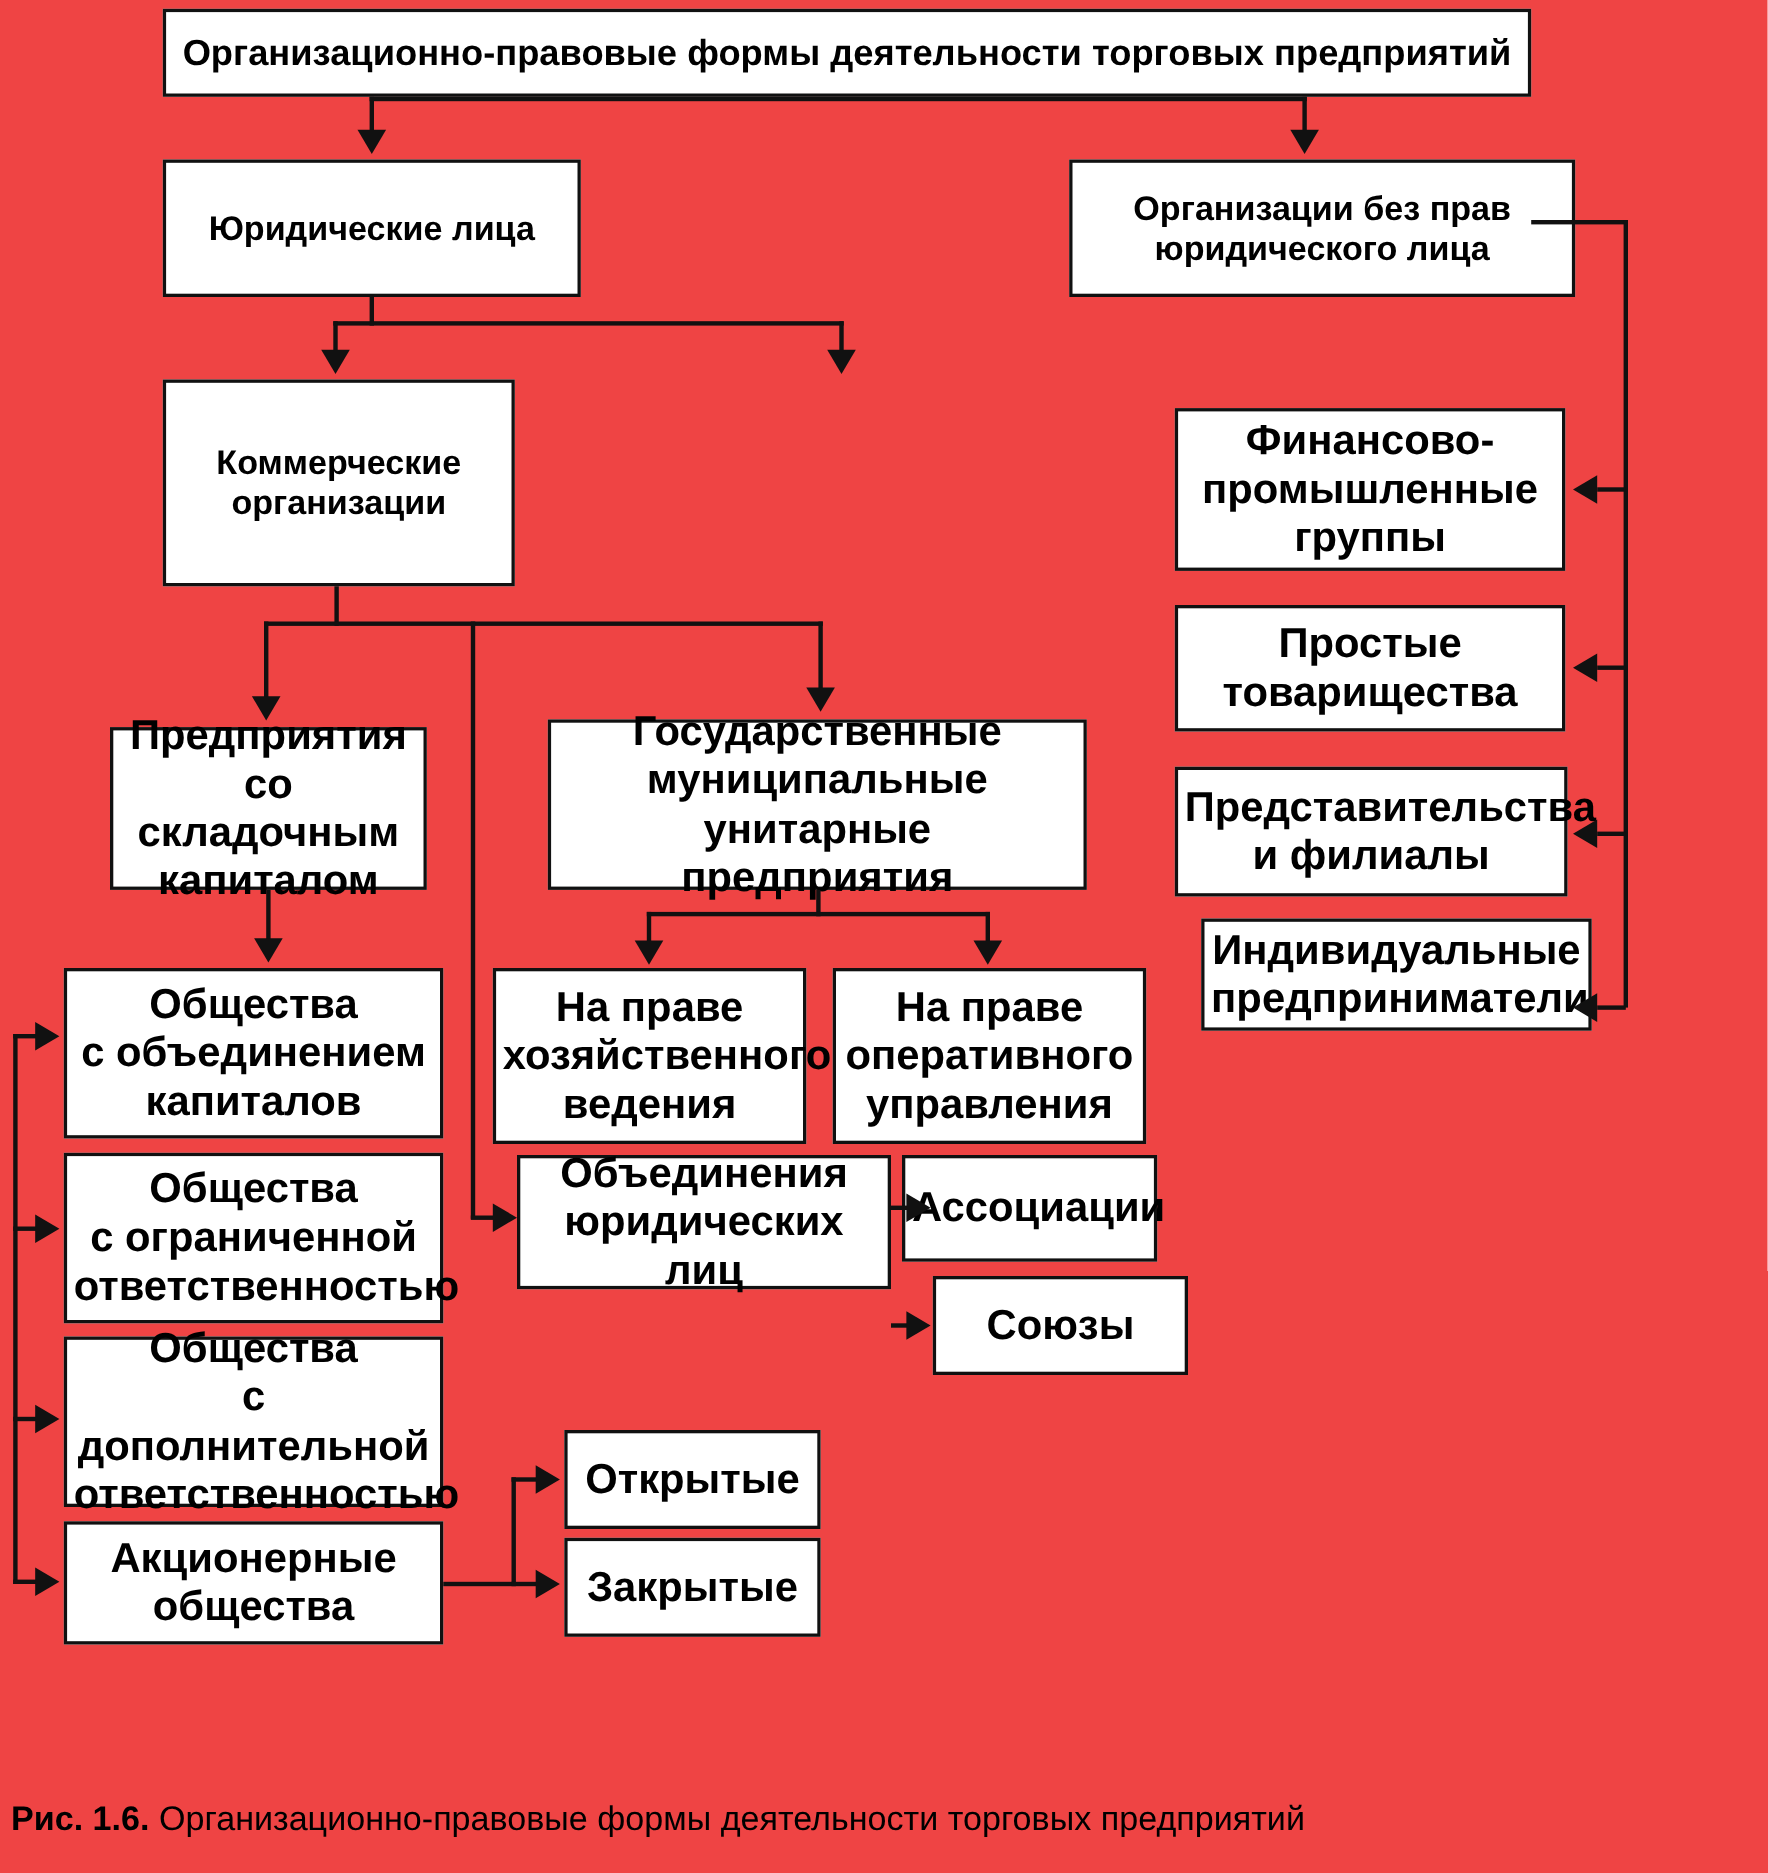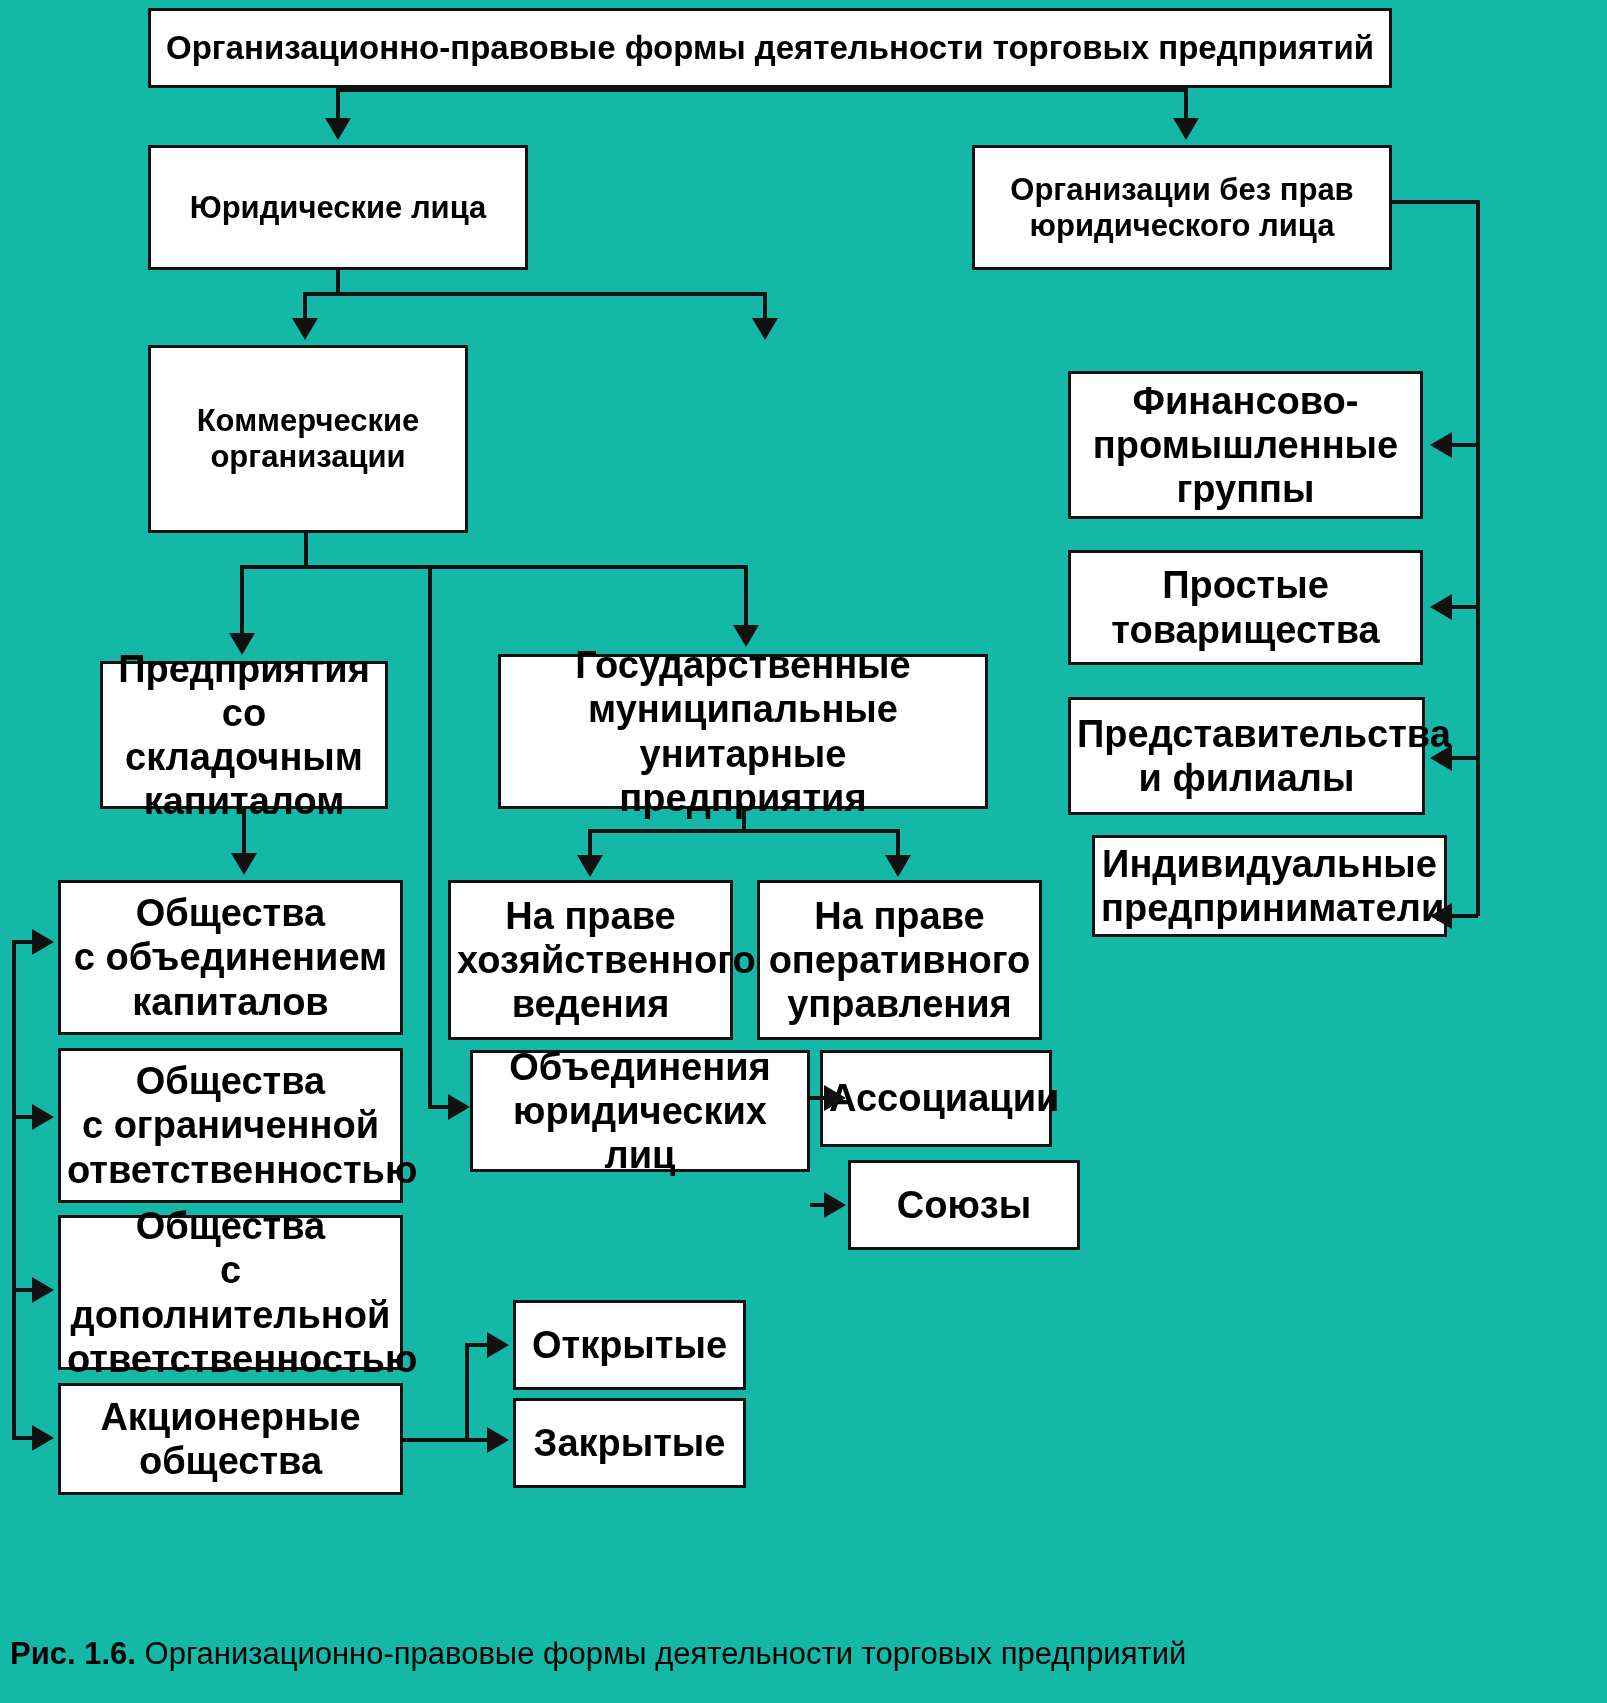--- a/index.html
+++ b/index.html
@@ -1,17 +1,17 @@
 <!DOCTYPE html>
 <html><head>
 <meta charset="utf-8">
 <style>
   html,body{margin:0;padding:0;background:#ffffff;}
   body{font-family:"Liberation Sans","DejaVu Sans",sans-serif;color:#000;}
-  #stage{position:relative;width:1607px;height:1703px;background:#14b8a6;overflow:hidden;}
+  #stage{position:relative;width:1607px;height:1703px;background:#ef4444;overflow:hidden;}
 
   .box{position:absolute;border:3px solid #111;background:#fff;
        display:flex;align-items:center;justify-content:center;text-align:center;
        box-sizing:border-box;font-weight:700;line-height:1.16;color:#000;
        padding:2px 6px;}
   .box span{display:block;width:100%;}
 
   
   .fs-title{font-size:33px;}
   .fs-lg{font-size:31px;}
@@ -40,21 +40,21 @@
 <div id="stage">
 
   <div class="box fs-title" style="left:148px;top:8px;width:1244px;height:80px;">
     <span>Организационно-правовые формы деятельности торговых предприятий</span>
   </div>
 
   <div class="box fs-lg" style="left:148px;top:145px;width:380px;height:125px;">
     <span>Юридические лица</span>
   </div>
 
-  <div class="box fs-lg" style="left:972px;top:145px;width:420px;height:125px;white-space:pre-line;">
+  <div class="box fs-lg" style="left:972px;top:145px;width:460px;height:125px;white-space:pre-line;">
     <span>Организации без прав
 юридического лица</span>
   </div>
 
   <div class="box fs-lg" style="left:148px;top:345px;width:320px;height:188px;white-space:pre-line;">
     <span>Коммерческие
 организации</span>
   </div>
 
 

